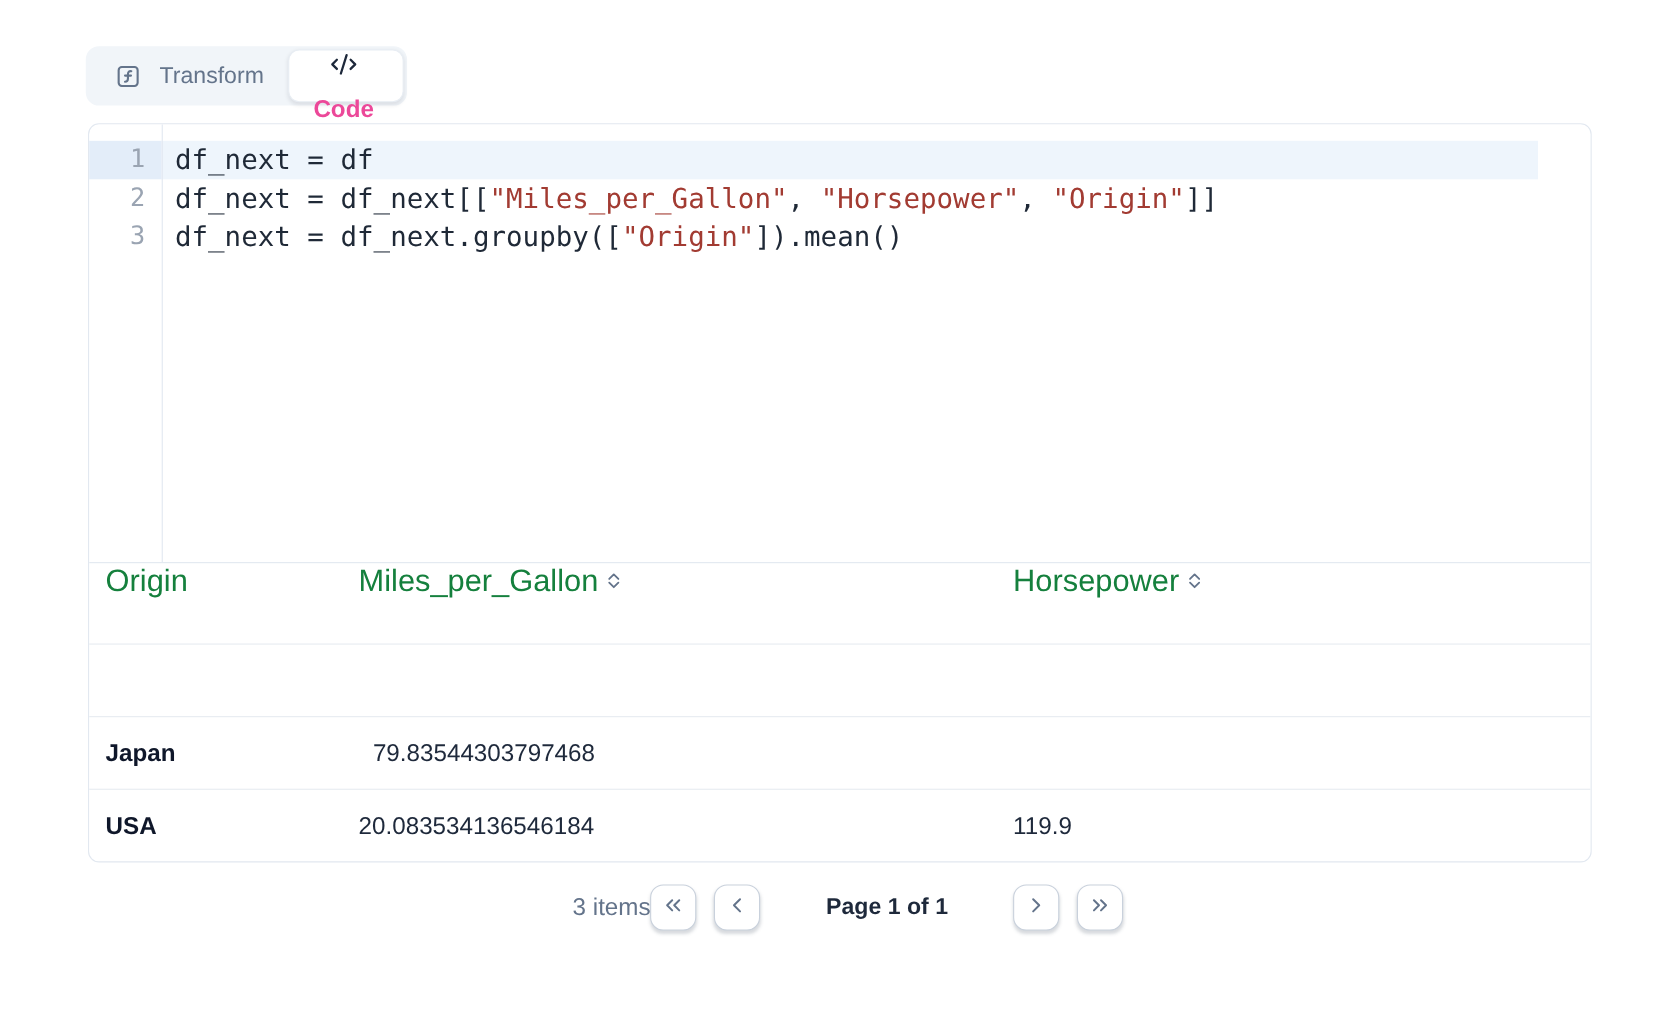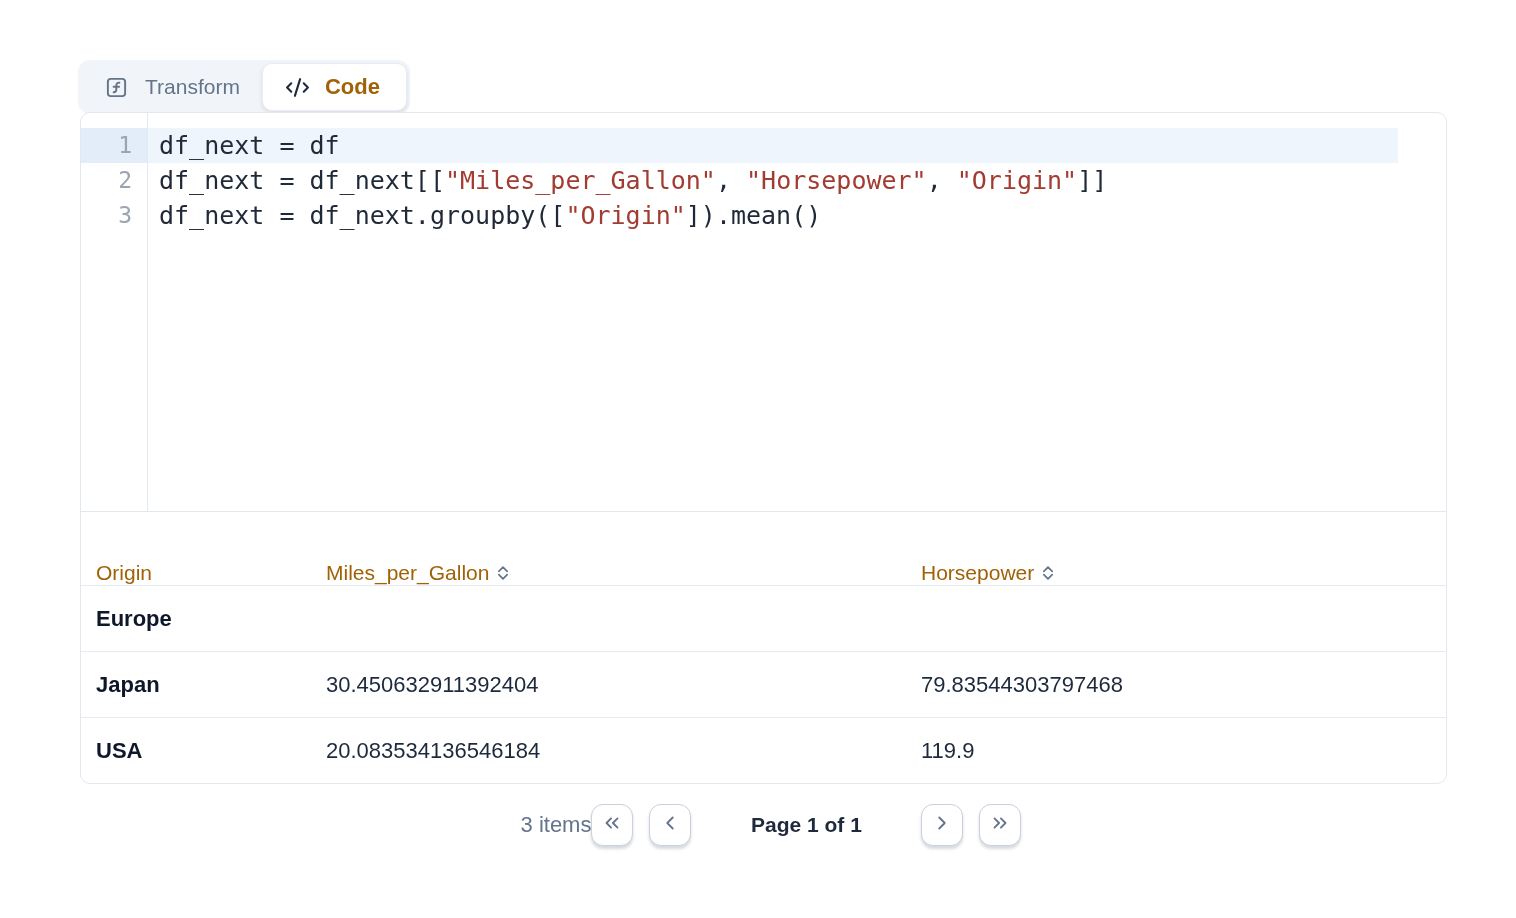--- a/index.html
+++ b/index.html
@@ -1,47 +1,47 @@
 <!DOCTYPE html>
 <html><head>
 <meta charset="utf-8">
 <style>
   * { margin:0; padding:0; box-sizing:border-box; }
   html,body { width:1516px; height:918px; background:#ffffff;
               font-family:"Liberation Sans", sans-serif; }
   .page { position:relative; width:1516px; height:918px; background:#fff; overflow:hidden; }
 
   
-  .tabbar { position:absolute; left:78px; top:60px; height:54px;
+  .tabbar { position:absolute; left:78px; top:42px; height:54px;
             background:#f1f5f9; border-radius:12px; display:flex; align-items:center; padding:3px; }
   .tab { display:flex; align-items:center; height:48px; border-radius:10px; cursor:pointer; }
   .tab-transform { padding:0 22px 0 24px; gap:17px; color:#64748b; font-size:21px; font-weight:500; }
   .tab-code { padding:0 26px 0 22px; gap:15px; background:#ffffff; border:1px solid #e8edf3;
-              box-shadow:0 2px 4px rgba(15,23,42,.10); color:#a16207; font-size:22px; font-weight:600; }
+              box-shadow:0 2px 4px rgba(15,23,42,.10); color:#ec4899; font-size:22px; font-weight:600;flex-direction:column; }
   .tab svg { display:block; }
 
   
   .card { position:absolute; left:80px; top:112px; width:1367px;
           border:1px solid #e2e8f0; border-radius:10px; overflow:hidden; background:#fff; }
 
   .editor { position:relative; height:399px; border-bottom:1px solid #e2e8f0;
             padding-top:15px; font-family:"DejaVu Sans Mono", monospace; font-size:25px; }
   .editor::before { content:""; position:absolute; left:66px; top:0; bottom:0; width:1px;
                     background:#e2e8f0; z-index:2; }
   .cline { display:flex; height:35px; line-height:35px; }
   .gutter { width:66px; flex:none; text-align:right; padding-right:15px;
             color:#9aa4b2; font-size:23px; }
   .lcontent { flex:1; padding-left:12px; white-space:pre; color:#1f2937; }
   .cline.active .gutter  { background:#e3edf9; }
   .cline.active .lcontent{ background:linear-gradient(to right,
                            #eef5fc calc(100% - 48px), rgba(255,255,255,0) calc(100% - 48px)); }
   .tok-str { color:#a23b32; }
 
   
-  .thead { display:flex; align-items:flex-end; height:73px; color:#a16207; font-size:21px; }
+  .thead { display:flex; align-items:flex-start; height:73px; color:#15803d; font-size:28px; }
   .trow  { display:flex; align-items:center; height:66px; border-top:1px solid #e7ebf1; font-size:22px; }
   .c1 { width:245px; padding-left:15px; flex:none; }
   .c2 { width:582px; flex:none; }
   .c3 { flex:1;margin-left:13px; }
   .hcell { display:flex; align-items:center; gap:4px; }
   .sort-icon { color:#64748b; display:inline-flex; }
   .trow .c1 { font-weight:bold; color:#0f172a; }
   .trow .c2, .trow .c3 { color:#1e293b; }
 
   
@@ -119,25 +119,23 @@
           <span class="sort-icon">
             <svg width="20" height="22" viewBox="0 0 24 24" fill="none" stroke="currentColor" stroke-width="2" stroke-linecap="round" stroke-linejoin="round">
                 <path d="m7 10 5-5 5 5"></path>
                 <path d="m7 14 5 5 5-5"></path>
               </svg>
           </span>
         </div>
       </div>
 
       <div class="trow">
-        <div class="c1">Europe</div>
       </div>
       <div class="trow">
         <div class="c1">Japan</div>
-        <div class="c2">30.450632911392404</div>
         <div class="c3">79.83544303797468</div>
       </div>
       <div class="trow">
         <div class="c1">USA</div>
         <div class="c2">20.083534136546184</div>
         <div class="c3">119.9</div>
       </div>
     </div>
   </div>
 

